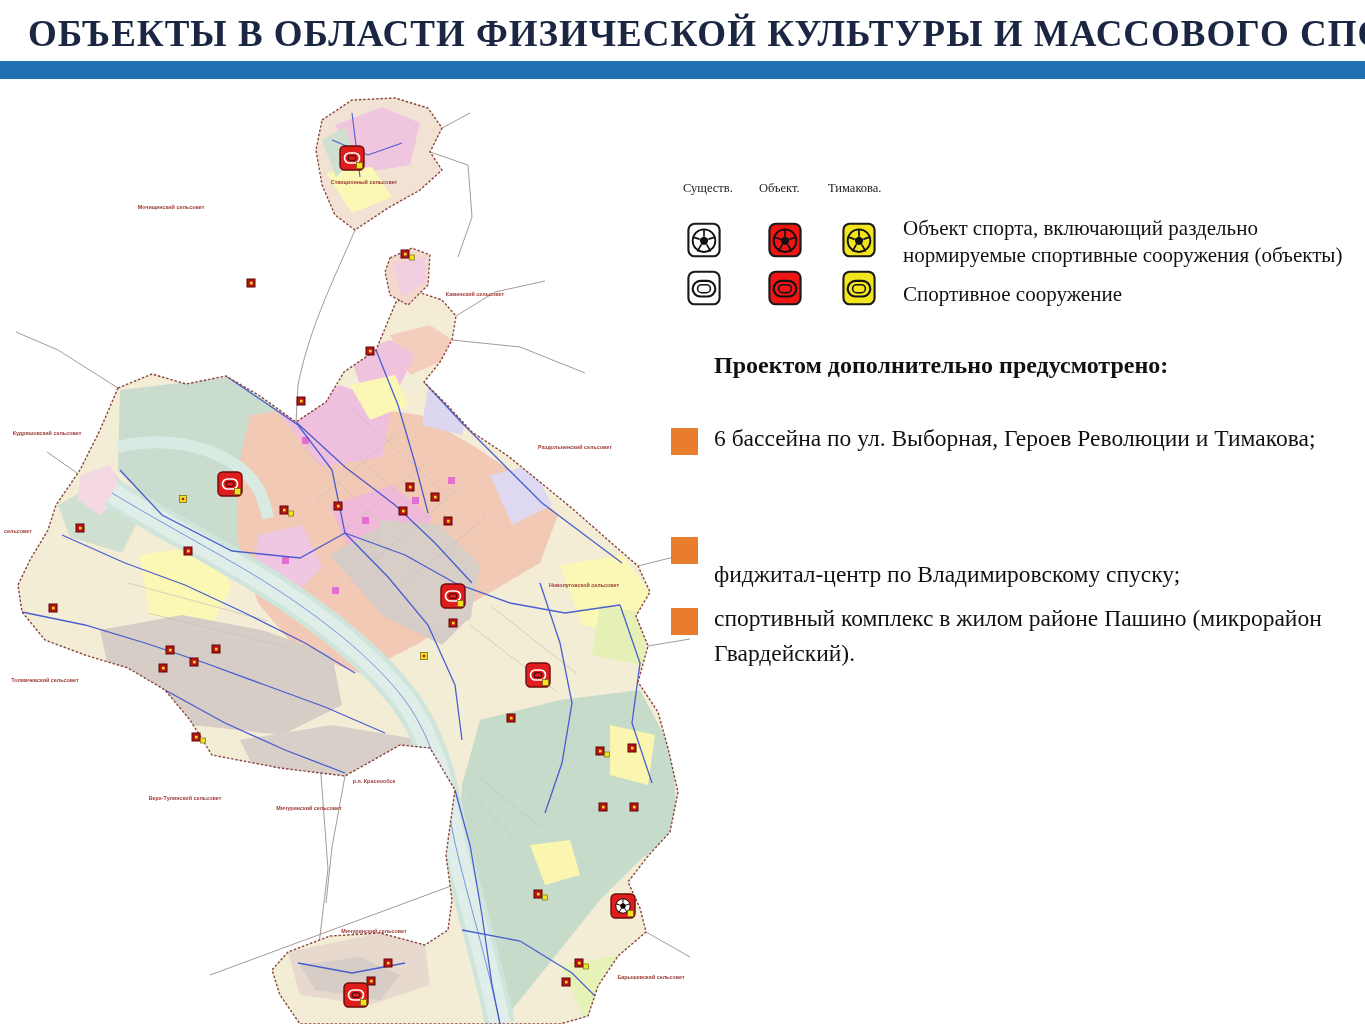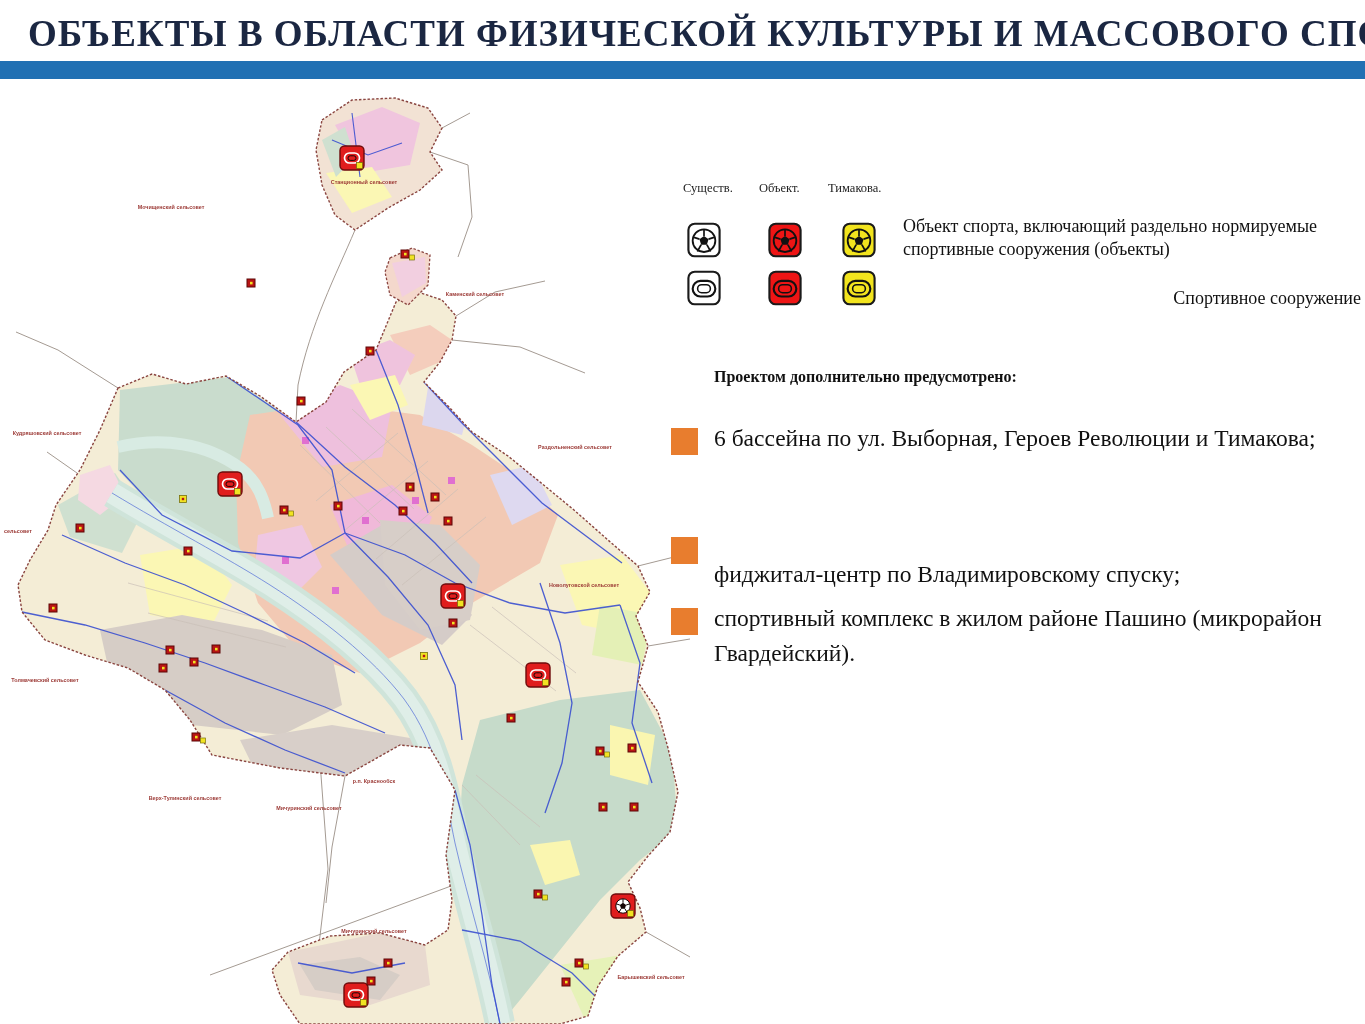--- a/index.html
+++ b/index.html
@@ -16,24 +16,24 @@
   .map-wrap{position:absolute;left:0;top:85px;width:690px;height:939px;}
   .legend-title{
     position:absolute;left:713px;top:128px;width:505px;
     font-size:17px;font-weight:bold;line-height:1.22;
   }
   .col-header{position:absolute;font-size:12.5px;color:#222;}
   #col-exist{left:683px;top:181px;}
   #col-project{left:759px;top:181px;}
   #col-reconstr{left:828px;top:181px;}
   .licon{position:absolute;width:34px;height:36px;}
-  .legend-label{position:absolute;left:903px;width:458px;font-size:18px;line-height:1.3;}
+  .legend-label{position:absolute;left:903px;width:458px;font-size:21px;line-height:1.3;}
   #legend-label-1{top:215px;}
-  #legend-label-2{top:287px;text-align:right;}
-  .project-heading{position:absolute;left:714px;top:368px;font-size:16px;font-weight:bold;}
+  #legend-label-2{top:281px;}
+  .project-heading{position:absolute;left:714px;top:352px;font-size:24px;font-weight:bold;}
   .bullet-square{position:absolute;width:27px;height:27px;background:#e87d2e;}
   .bullet-text{position:absolute;left:714px;width:612px;font-size:23.5px;line-height:1.5;}
   #bsq-1{left:671px;top:428px;}
   #bsq-2{left:671px;top:537px;}
   #bsq-3{left:671px;top:608px;}
   #btxt-1{top:421px;}
   #btxt-2{top:530px;margin-top:27px;}
   #btxt-3{top:601px;}
 </style>
 </head>

